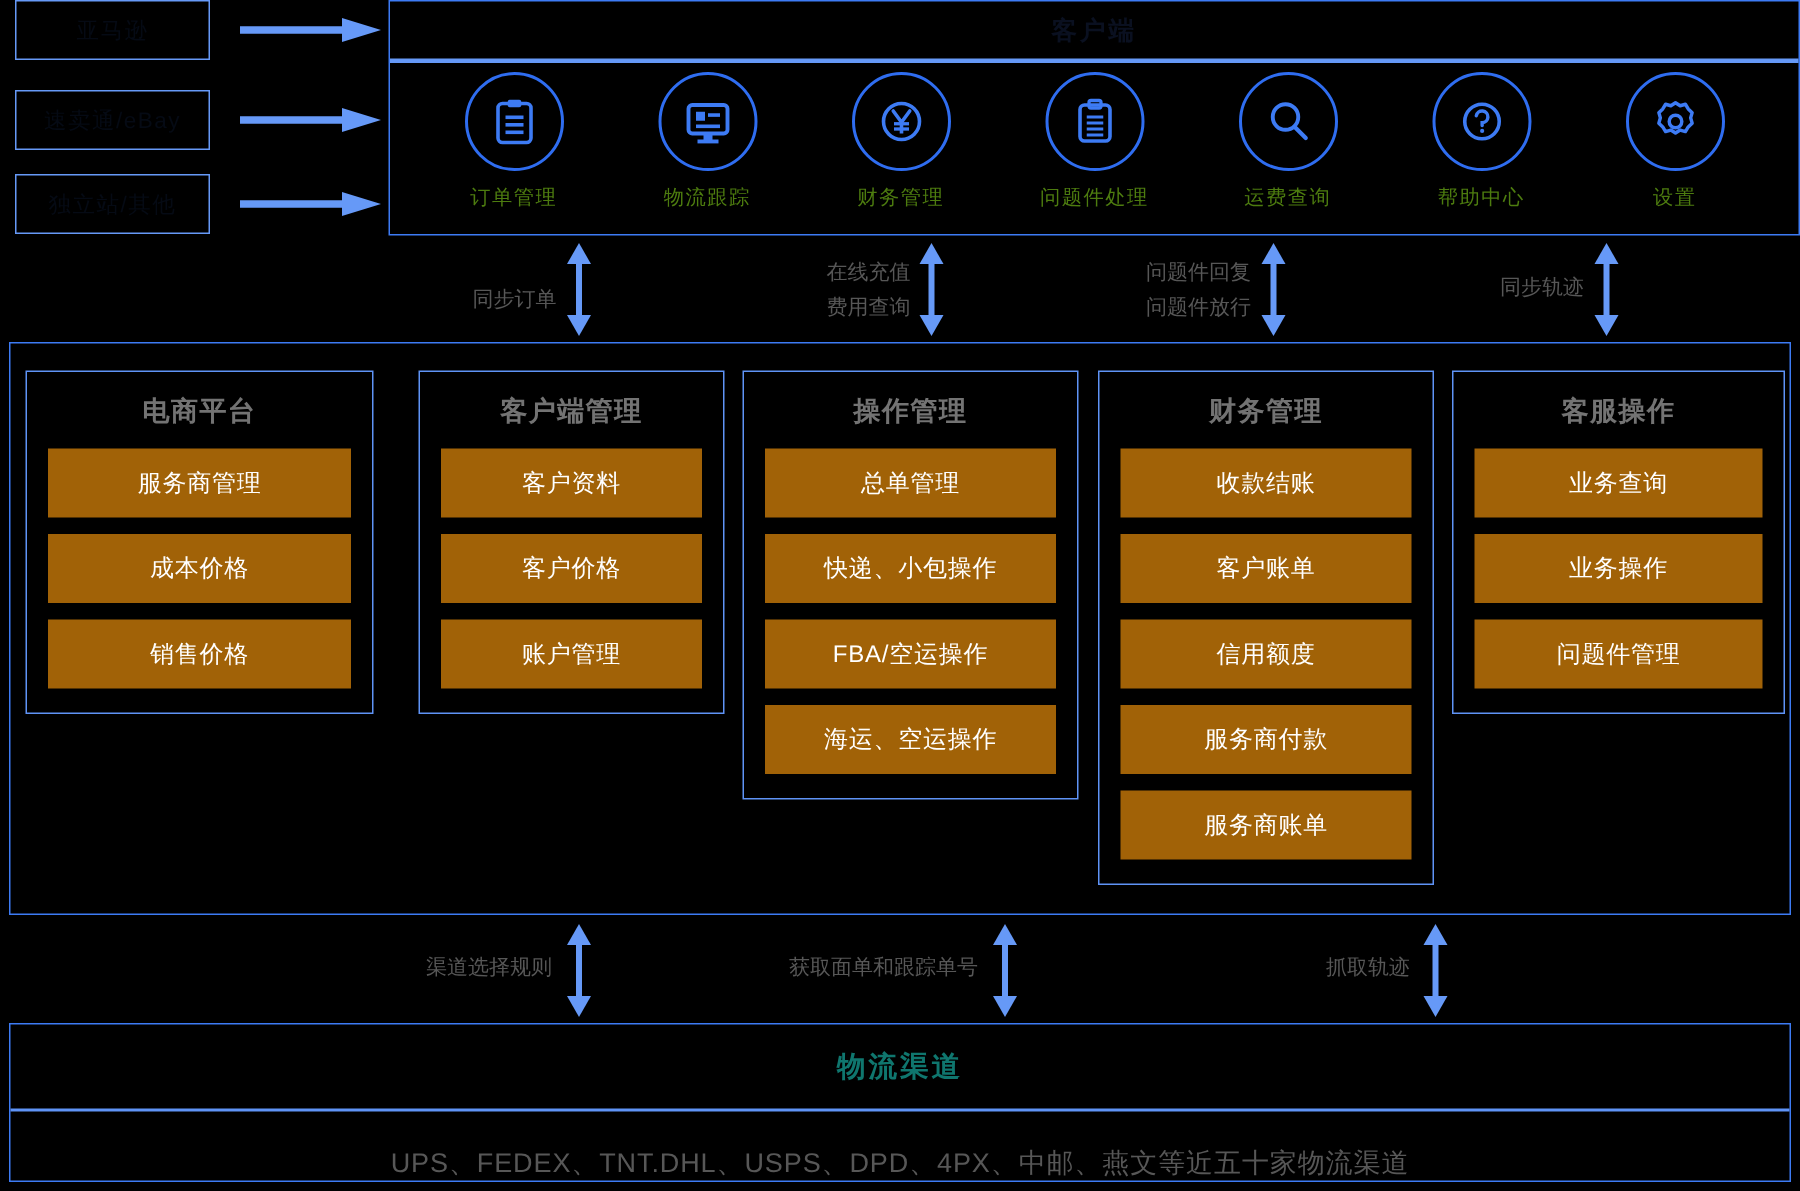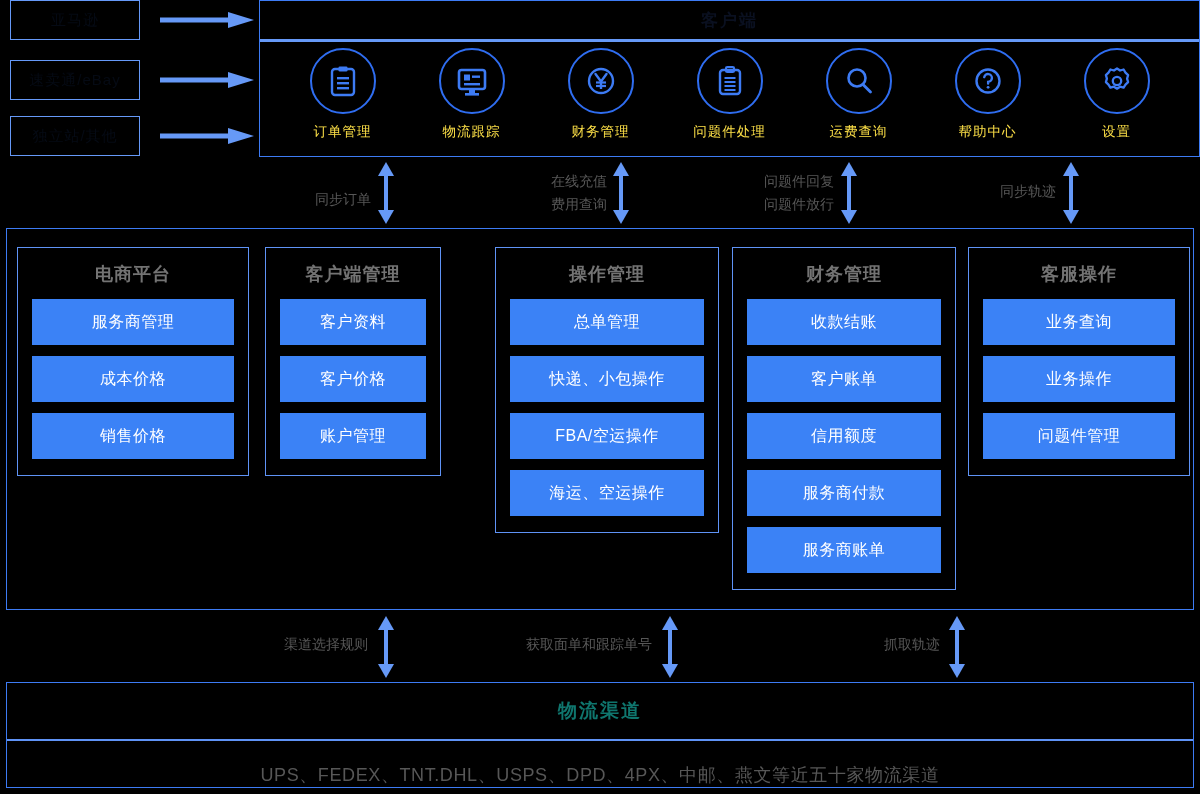--- a/index.html
+++ b/index.html
@@ -62,21 +62,21 @@
   }
   .icon-circle{
     width:66px; height:66px; border-radius:50%;
     border:2.4px solid #2f6df0;
     display:flex; align-items:center; justify-content:center;
   }
   .icon-circle svg{ display:block; }
   .icon-label{
     margin-top:9px;
     font-size:13.5px;
-    color:#fde047;
+    color:#4d7c0f;
     white-space:nowrap;
     letter-spacing:1px;
   }
 
   
   .dbl-arrow{ position:absolute; width:22px; height:62px; }
   .conn-label{
     position:absolute;
     color:#575757;
     font-size:14px;
@@ -100,32 +100,32 @@
   }
   .module-title{
     text-align:center;
     color:#737373;
     font-size:18px; font-weight:bold;
     letter-spacing:1px;
     margin-bottom:13px;
   }
   .chip{
     height:46px;
-    background:#3b82f6;
+    background:#a16207;
     color:#ffffff;
     display:flex; align-items:center; justify-content:center;
     font-size:16px;
     margin-bottom:11px;
     letter-spacing:0.5px;
     white-space:nowrap;
   }
   .chip:last-child{ margin-bottom:0; }
 
   #mod0{ left:10px; top:18px; width:232px; }
-  #mod1{ left:258px; top:18px; width:176px; }
+  #mod1{ left:272px; top:18px; width:204px; }
   #mod2{ left:488px; top:18px; width:224px; }
   #mod3{ left:725px; top:18px; width:224px; }
   #mod4{ left:961px; top:18px; width:222px; }
 
   
   #channel{
     position:absolute; left:6px; top:682px;
     width:1188px; height:106px;
     border:1.6px solid #3d7bf4;
     background:#000;

